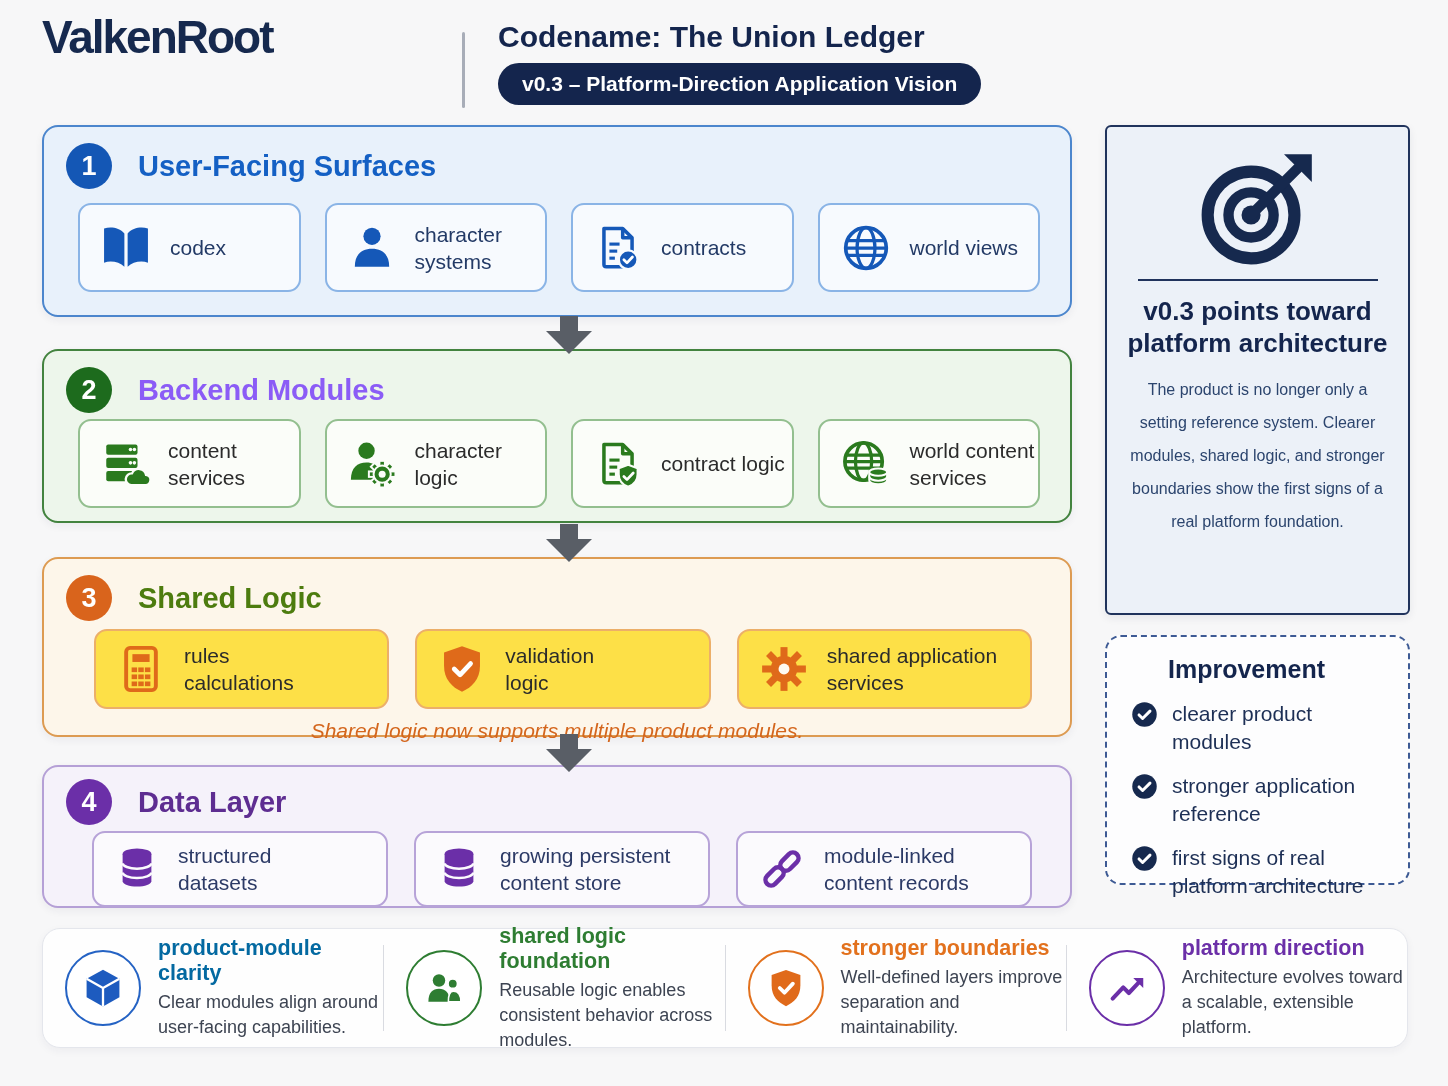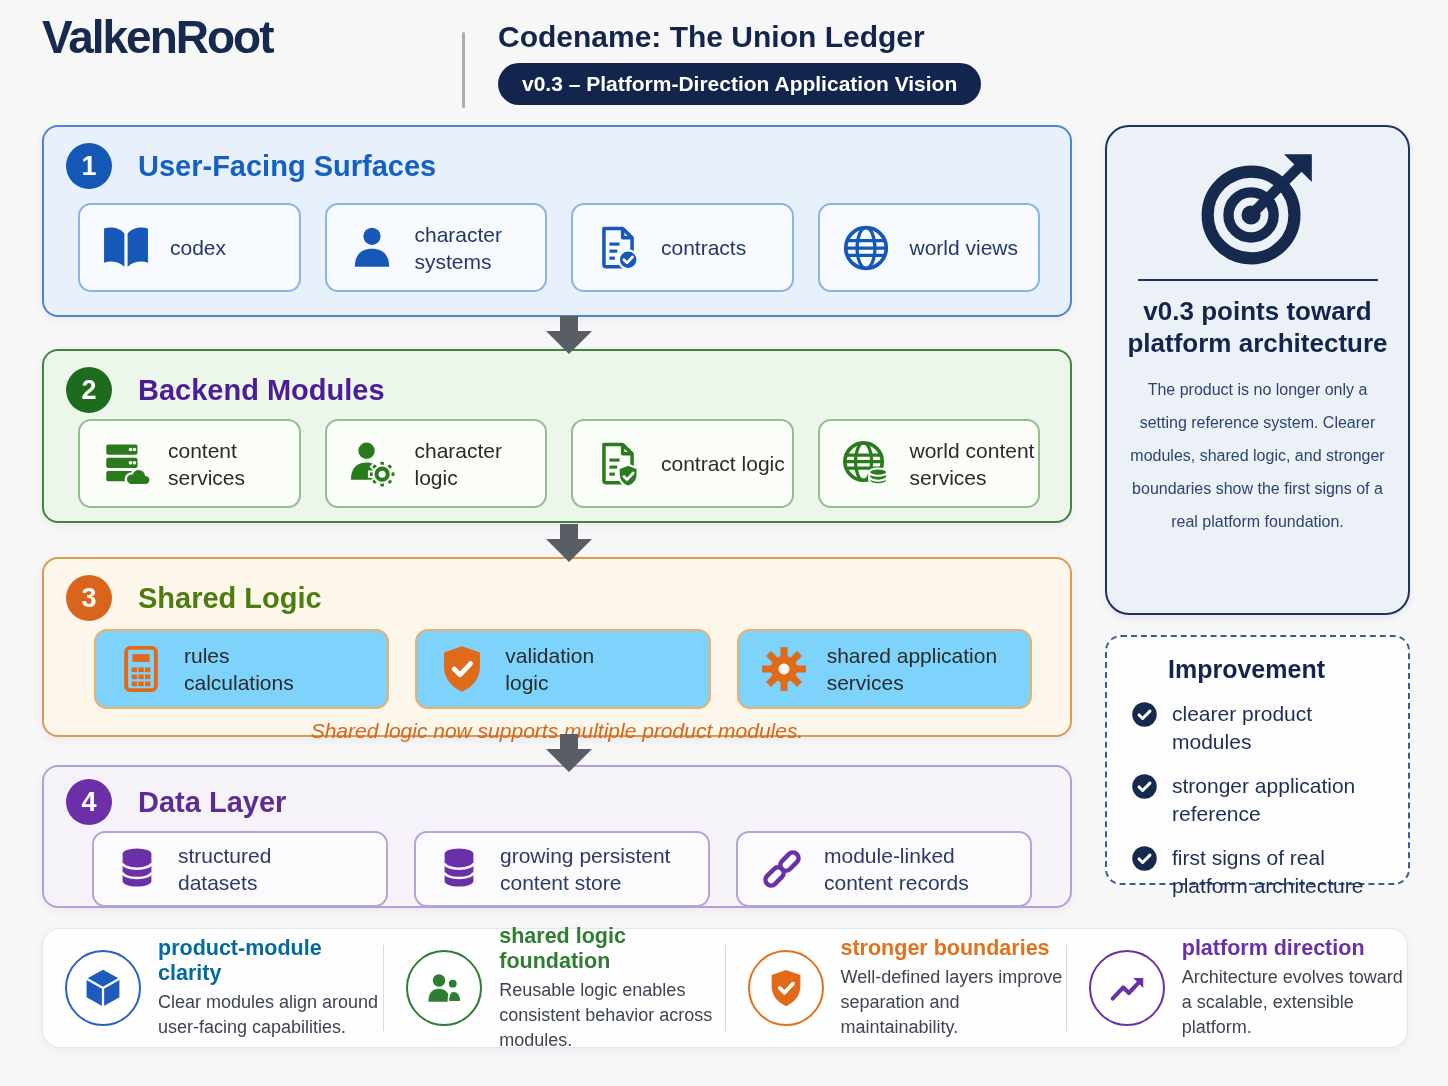--- a/index.html
+++ b/index.html
@@ -25,48 +25,48 @@
     padding-left:20px;box-sizing:border-box;}
   .card .icon{display:flex;flex:0 0 auto;}
   .card-label{font-size:21px;line-height:27px;}
 
   .s1{top:125px;height:192px;background:#e8f1fb;border-color:#4c86cd;--cardbg:#f7fafe;}
   .s1 .badge{background:#1457b5}.s1 .sec-title{color:#1460c4}
   .s1 .card{background:#f7fafe;border-color:#8ab4e6;height:89px;color:#1558b8;}
   .s1 .card-label{color:#233a66;max-width:125px;}
 
   .s2{top:349px;height:174px;background:#edf6eb;border-color:#43833f;--cardbg:#fbfdf9;}
-  .s2 .badge{background:#1d6b1d}.s2 .sec-title{color:#4c1d95}
+  .s2 .badge{background:#1d6b1d}.s2 .sec-title{color:#8b5cf6}
   .s2 .cards{padding-top:6px;}
   .s2 .card{background:#fbfdf9;border-color:#93bf8f;height:89px;color:#2a7a1e;}
   .s2 .card-label{color:#2b2b2b;max-width:128px;}
 
   .s3{top:557px;height:180px;background:#fdf6ea;border-color:#dd9b52;--cardbg:#fefaf2;}
   .s3 .badge{background:#d9641c}.s3 .sec-title{color:#4d7c0f}
   .s3 .cards{padding:8px 38px 0 50px;gap:26px;}
-  .s3 .card{background:#7dd3fc;border-color:#ecaf69;height:80px;color:#df6a1a;}
+  .s3 .card{background:#fde047;border-color:#ecaf69;height:80px;color:#df6a1a;}
   .s3 .card-label{color:#2b2b2b;max-width:185px;}
   .s3 .card:nth-child(1) .card-label{max-width:120px;}
   .s3 .card:nth-child(2) .card-label{max-width:120px;}
   .s3-note{margin-top:10px;text-align:center;font-style:italic;font-size:21px;color:#d4661d;}
 
   .s4{top:765px;height:143px;background:#f5f2fa;border-color:#b5a0d6;--cardbg:#fbfafd;}
   .s4 .sec-head{padding-top:12px;}
   .s4 .badge{background:#6b2fa8}.s4 .sec-title{color:#5e2d91}
   .s4 .cards{padding:6px 38px 0 48px;gap:26px;}
   .s4 .card{background:#fbfafd;border-color:#b7a3d8;height:76px;color:#6b2fa8;}
   .s4 .card-label{color:#2c3a66;max-width:175px;}
   .s4 .card:nth-child(1) .card-label{max-width:115px;}
 
   .flow-arrow{position:absolute;left:546px;z-index:5;display:flex;}
   .a1{top:316px}.a2{top:524px}.a3{top:734px}
 
   
   .vision-card{position:absolute;left:1105px;top:125px;width:305px;height:490px;background:#ecf1f8;
-    border:2.5px solid #20335c;border-radius:24px;box-sizing:border-box;text-align:center;
+    border:2.5px solid #20335c;border-radius:6px;box-sizing:border-box;text-align:center;
     box-shadow:0 3px 8px rgba(30,40,70,.08);}
   .vision-card .icon{display:flex;justify-content:center;margin-top:22px;}
   .vision-rule{width:240px;height:2px;background:#20335c;margin:12px auto 0;}
   .vision-title{margin:14px auto 0;width:280px;font-size:26px;font-weight:700;color:#14254d;line-height:32px;}
   .vision-body{margin:14px auto 0;width:270px;font-size:16px;color:#2c456e;line-height:33px;}
 
   .imp-card{position:absolute;left:1105px;top:635px;width:305px;height:250px;background:#fdfdfe;
     border:2px dashed #3d5a94;border-radius:16px;box-sizing:border-box;padding:18px 20px 0 24px;}
   .imp-title{font-size:25px;font-weight:700;color:#14254d;text-align:center;margin-right:26px;}
   .imp-item{display:flex;gap:14px;margin-top:16px;align-items:flex-start;}

